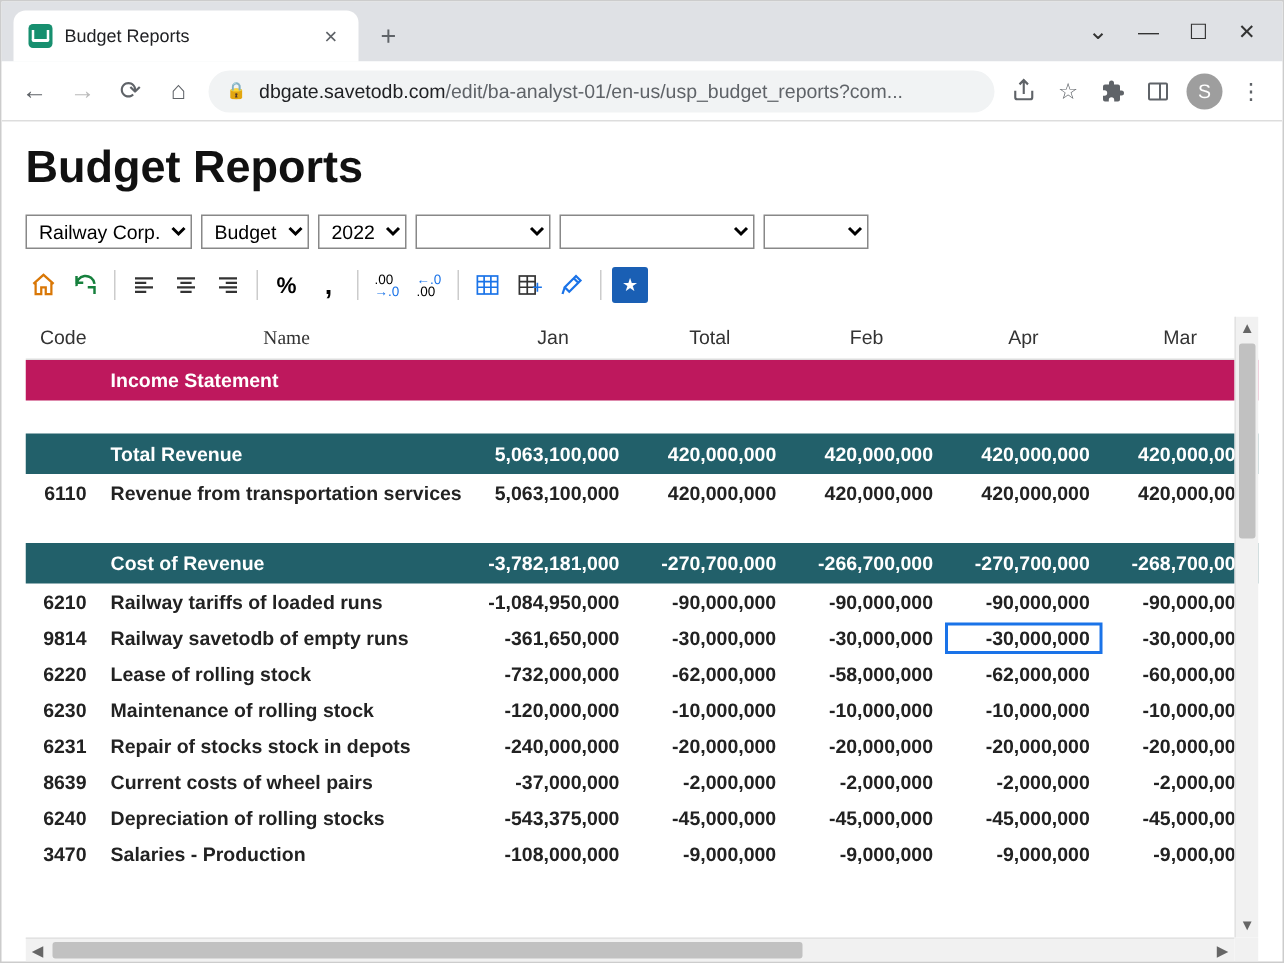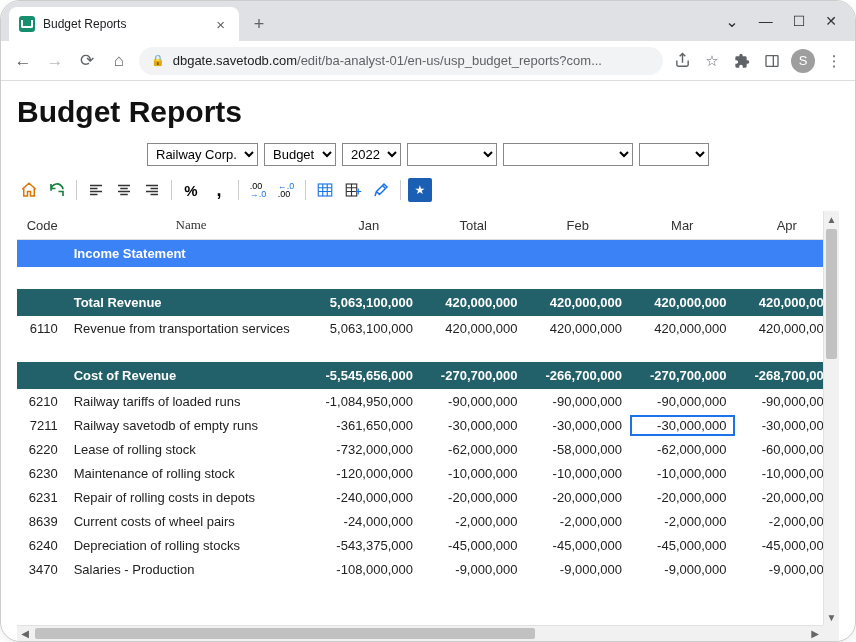--- a/index.html
+++ b/index.html
@@ -1,18 +1,18 @@
 <!DOCTYPE html>
 <html><head>
 <meta charset="utf-8">
 <style>
   * { box-sizing: border-box; }
   body { margin: 0; font-family: "Segoe UI", Arial, sans-serif; font-size: 13px; background: #fff; overflow: hidden; }
   
-  .browser-frame { width: 856px; height: 642px; border: 1px solid #ccc; border-radius: 20px; overflow: hidden; display: flex; flex-direction: column; background: #fff; box-shadow: 0 2px 8px rgba(0,0,0,0.08);}
+  .browser-frame { width: 856px; height: 642px; border: 1px solid #ccc; border-radius: 0; overflow: hidden; display: flex; flex-direction: column; background: #fff; box-shadow: 0 2px 8px rgba(0,0,0,0.08);}
   
   
   .titlebar { height: 40px; background: #dfe1e5; display: flex; align-items: flex-end; padding-left: 8px; }
   .tab { background: #fff; border-radius: 8px 8px 0 0; height: 34px; display: flex; align-items: center; padding: 0 10px; gap: 8px; min-width: 230px; position: relative; }
   .favicon { width: 16px; height: 16px; background:#178f6f; border-radius:3px; display:flex; align-items:center; justify-content:center;}
   .favicon::after { content:""; width:8px; height:6px; border:2px solid #fff; border-top:none; border-radius:0 0 2px 2px;}
   .tab-title { flex: 1; font-size: 12px; color: #202124; }
   .tab-close { font-size: 15px; color: #5f6368; cursor: pointer; padding:0 4px;}
   .newtab { width: 28px; height: 28px; display:flex; align-items:center; justify-content:center; font-size:18px; color:#5f6368; margin-left:6px; margin-bottom:3px; cursor:pointer;}
   .window-controls { margin-left: auto; display: flex; gap: 20px; padding-right: 18px; align-items:center; height:100%;}
@@ -26,41 +26,41 @@
   .urlbox { flex:1; height:28px; background:#f1f3f4; border-radius:14px; display:flex; align-items:center; padding:0 12px; gap:8px; color:#5f6368; font-size:13px;}
   .urlbox .lock { font-size:11px; }
   .urltext { flex:1; white-space:nowrap; overflow:hidden; text-overflow:ellipsis; color:#202124;}
   .urltext .gray { color:#5f6368; }
   .addricon { width:22px; display:flex; justify-content:center; color:#5f6368; font-size:15px; cursor:pointer;}
   .profile-badge { width:24px; height:24px; border-radius:50%; background:#9e9e9e; color:#fff; display:flex; align-items:center; justify-content:center; font-size:13px; cursor:pointer;}
   
   
   .page { flex:1; overflow:hidden; padding:10px 16px 0 16px; position:relative; display:flex; flex-direction:column;}
   .page-title { font-size:30px; font-weight:700; margin:4px 0 14px; color:#111;}
-  .filters { display:flex; gap:6px; margin-bottom:10px;justify-content:center;}
+  .filters { display:flex; gap:6px; margin-bottom:10px;}
   .filters select { font-size:13px; border:1px solid #888; padding:2px 4px; background:#fff; cursor:pointer; font-family:inherit;}
   .filters select.empty { width:90px; }
   .filters select.wide { width:130px; }
   .filters select.short { width:70px;}
   
   .toolbar { display:flex; align-items:center; gap:4px; padding:2px 0 8px;}
   .tbtn { width:24px; height:24px; display:flex; align-items:center; justify-content:center; cursor:pointer; border-radius:3px;}
   .tsep { width:1px; height:20px; background:#ccc; margin:0 3px;}
   .tbtn svg { width:18px; height:18px; }
   
   
   .grid-wrap { flex:1; overflow:hidden; position:relative; border-top:1px solid transparent;}
-  .thead { display:flex; background:#fff; border-bottom:1px solid #ddd; font-size:13px; color:#333;align-items:center;}
+  .thead { display:flex; background:#fff; border-bottom:1px solid #ddd; font-size:13px; color:#333;}
   .thead .cell { padding:6px 8px; }
-  .row { display:flex; font-size:13px; min-height:24px; align-items:center;}
+  .row { display:flex; font-size:13px; min-height:24px; align-items:center;font-weight:bold;}
   .row .cell { padding:3px 8px; white-space:nowrap;}
   .c-code { width:50px; text-align:right;}
   .c-name { width:260px; }
   .c-num { width:108px; text-align:right; font-variant-numeric: tabular-nums;}
-  .row.section-dark { background:#3b82f6; color:#fff; font-weight:600; }
+  .row.section-dark { background:#be185d; color:#fff; font-weight:600; }
   .row.section-dark .cell { padding:6px 8px;}
   .row.section-teal { background:#22606a; color:#fff; font-weight:600;}
   .row.section-teal .cell { padding:6px 8px;}
   .row.data { color:#222; }
   .spacer-row { height:22px; }
   .selected-cell { outline:2px solid #1a73e8; outline-offset:-2px; background:#fff; }
   
   .vscroll-track { position:absolute; right:0; top:0; bottom:16px; width:16px; background:#f1f1f1; border-left:1px solid #e2e2e2;}
   .vscroll-thumb { position:absolute; left:2px; right:2px; background:#c1c1c1; border-radius:2px;}
   .vscroll-arrow { position:absolute; left:0; right:0; height:16px; display:flex; align-items:center; justify-content:center; font-size:10px; color:#666;}
@@ -212,22 +212,22 @@
         </div>
     </div>
 
     <div class="grid-wrap">
       <div class="thead">
         <div class="cell c-code">Code</div>
         <div class="cell c-name" style="text-align:center;font-family:Liberation Serif, serif;">Name</div>
         <div class="cell c-num" style="text-align:center;">Jan</div>
         <div class="cell c-num" style="text-align:center;">Total</div>
         <div class="cell c-num" style="text-align:center;">Feb</div>
+        <div class="cell c-num" style="text-align:center;">Apr</div>
         <div class="cell c-num" style="text-align:center;">Mar</div>
-        <div class="cell c-num" style="text-align:center;">Apr</div>
       </div>
       <div id="grid-body">
           <div class="row section-dark">
             <div class="cell c-code"></div>
             <div class="cell c-name">Income Statement</div>
             <div class="cell c-num"></div>
             <div class="cell c-num"></div>
             <div class="cell c-num"></div>
             <div class="cell c-num"></div>
             <div class="cell c-num"></div>
@@ -248,37 +248,37 @@
             <div class="cell c-num">5,063,100,000</div>
             <div class="cell c-num">420,000,000</div>
             <div class="cell c-num">420,000,000</div>
             <div class="cell c-num">420,000,000</div>
             <div class="cell c-num">420,000,000</div>
           </div>
           <div class="spacer-row"></div>
           <div class="row section-teal">
             <div class="cell c-code"></div>
             <div class="cell c-name">Cost of Revenue</div>
-            <div class="cell c-num">-5,545,656,000</div>
+            <div class="cell c-num">-3,782,181,000</div>
             <div class="cell c-num">-270,700,000</div>
             <div class="cell c-num">-266,700,000</div>
             <div class="cell c-num">-270,700,000</div>
             <div class="cell c-num">-268,700,000</div>
           </div>
           <div class="row data">
             <div class="cell c-code">6210</div>
             <div class="cell c-name">Railway tariffs of loaded runs</div>
             <div class="cell c-num">-1,084,950,000</div>
             <div class="cell c-num">-90,000,000</div>
             <div class="cell c-num">-90,000,000</div>
             <div class="cell c-num">-90,000,000</div>
             <div class="cell c-num">-90,000,000</div>
           </div>
           <div class="row data">
-            <div class="cell c-code">7211</div>
+            <div class="cell c-code">9814</div>
             <div class="cell c-name">Railway savetodb of empty runs</div>
             <div class="cell c-num">-361,650,000</div>
             <div class="cell c-num">-30,000,000</div>
             <div class="cell c-num">-30,000,000</div>
             <div class="cell c-num selected-cell">-30,000,000</div>
             <div class="cell c-num">-30,000,000</div>
           </div>
           <div class="row data">
             <div class="cell c-code">6220</div>
             <div class="cell c-name">Lease of rolling stock</div>
@@ -292,31 +292,31 @@
             <div class="cell c-code">6230</div>
             <div class="cell c-name">Maintenance of rolling stock</div>
             <div class="cell c-num">-120,000,000</div>
             <div class="cell c-num">-10,000,000</div>
             <div class="cell c-num">-10,000,000</div>
             <div class="cell c-num">-10,000,000</div>
             <div class="cell c-num">-10,000,000</div>
           </div>
           <div class="row data">
             <div class="cell c-code">6231</div>
-            <div class="cell c-name">Repair of rolling costs in depots</div>
+            <div class="cell c-name">Repair of stocks stock in depots</div>
             <div class="cell c-num">-240,000,000</div>
             <div class="cell c-num">-20,000,000</div>
             <div class="cell c-num">-20,000,000</div>
             <div class="cell c-num">-20,000,000</div>
             <div class="cell c-num">-20,000,000</div>
           </div>
           <div class="row data">
             <div class="cell c-code">8639</div>
             <div class="cell c-name">Current costs of wheel pairs</div>
-            <div class="cell c-num">-24,000,000</div>
+            <div class="cell c-num">-37,000,000</div>
             <div class="cell c-num">-2,000,000</div>
             <div class="cell c-num">-2,000,000</div>
             <div class="cell c-num">-2,000,000</div>
             <div class="cell c-num">-2,000,000</div>
           </div>
           <div class="row data">
             <div class="cell c-code">6240</div>
             <div class="cell c-name">Depreciation of rolling stocks</div>
             <div class="cell c-num">-543,375,000</div>
             <div class="cell c-num">-45,000,000</div>

